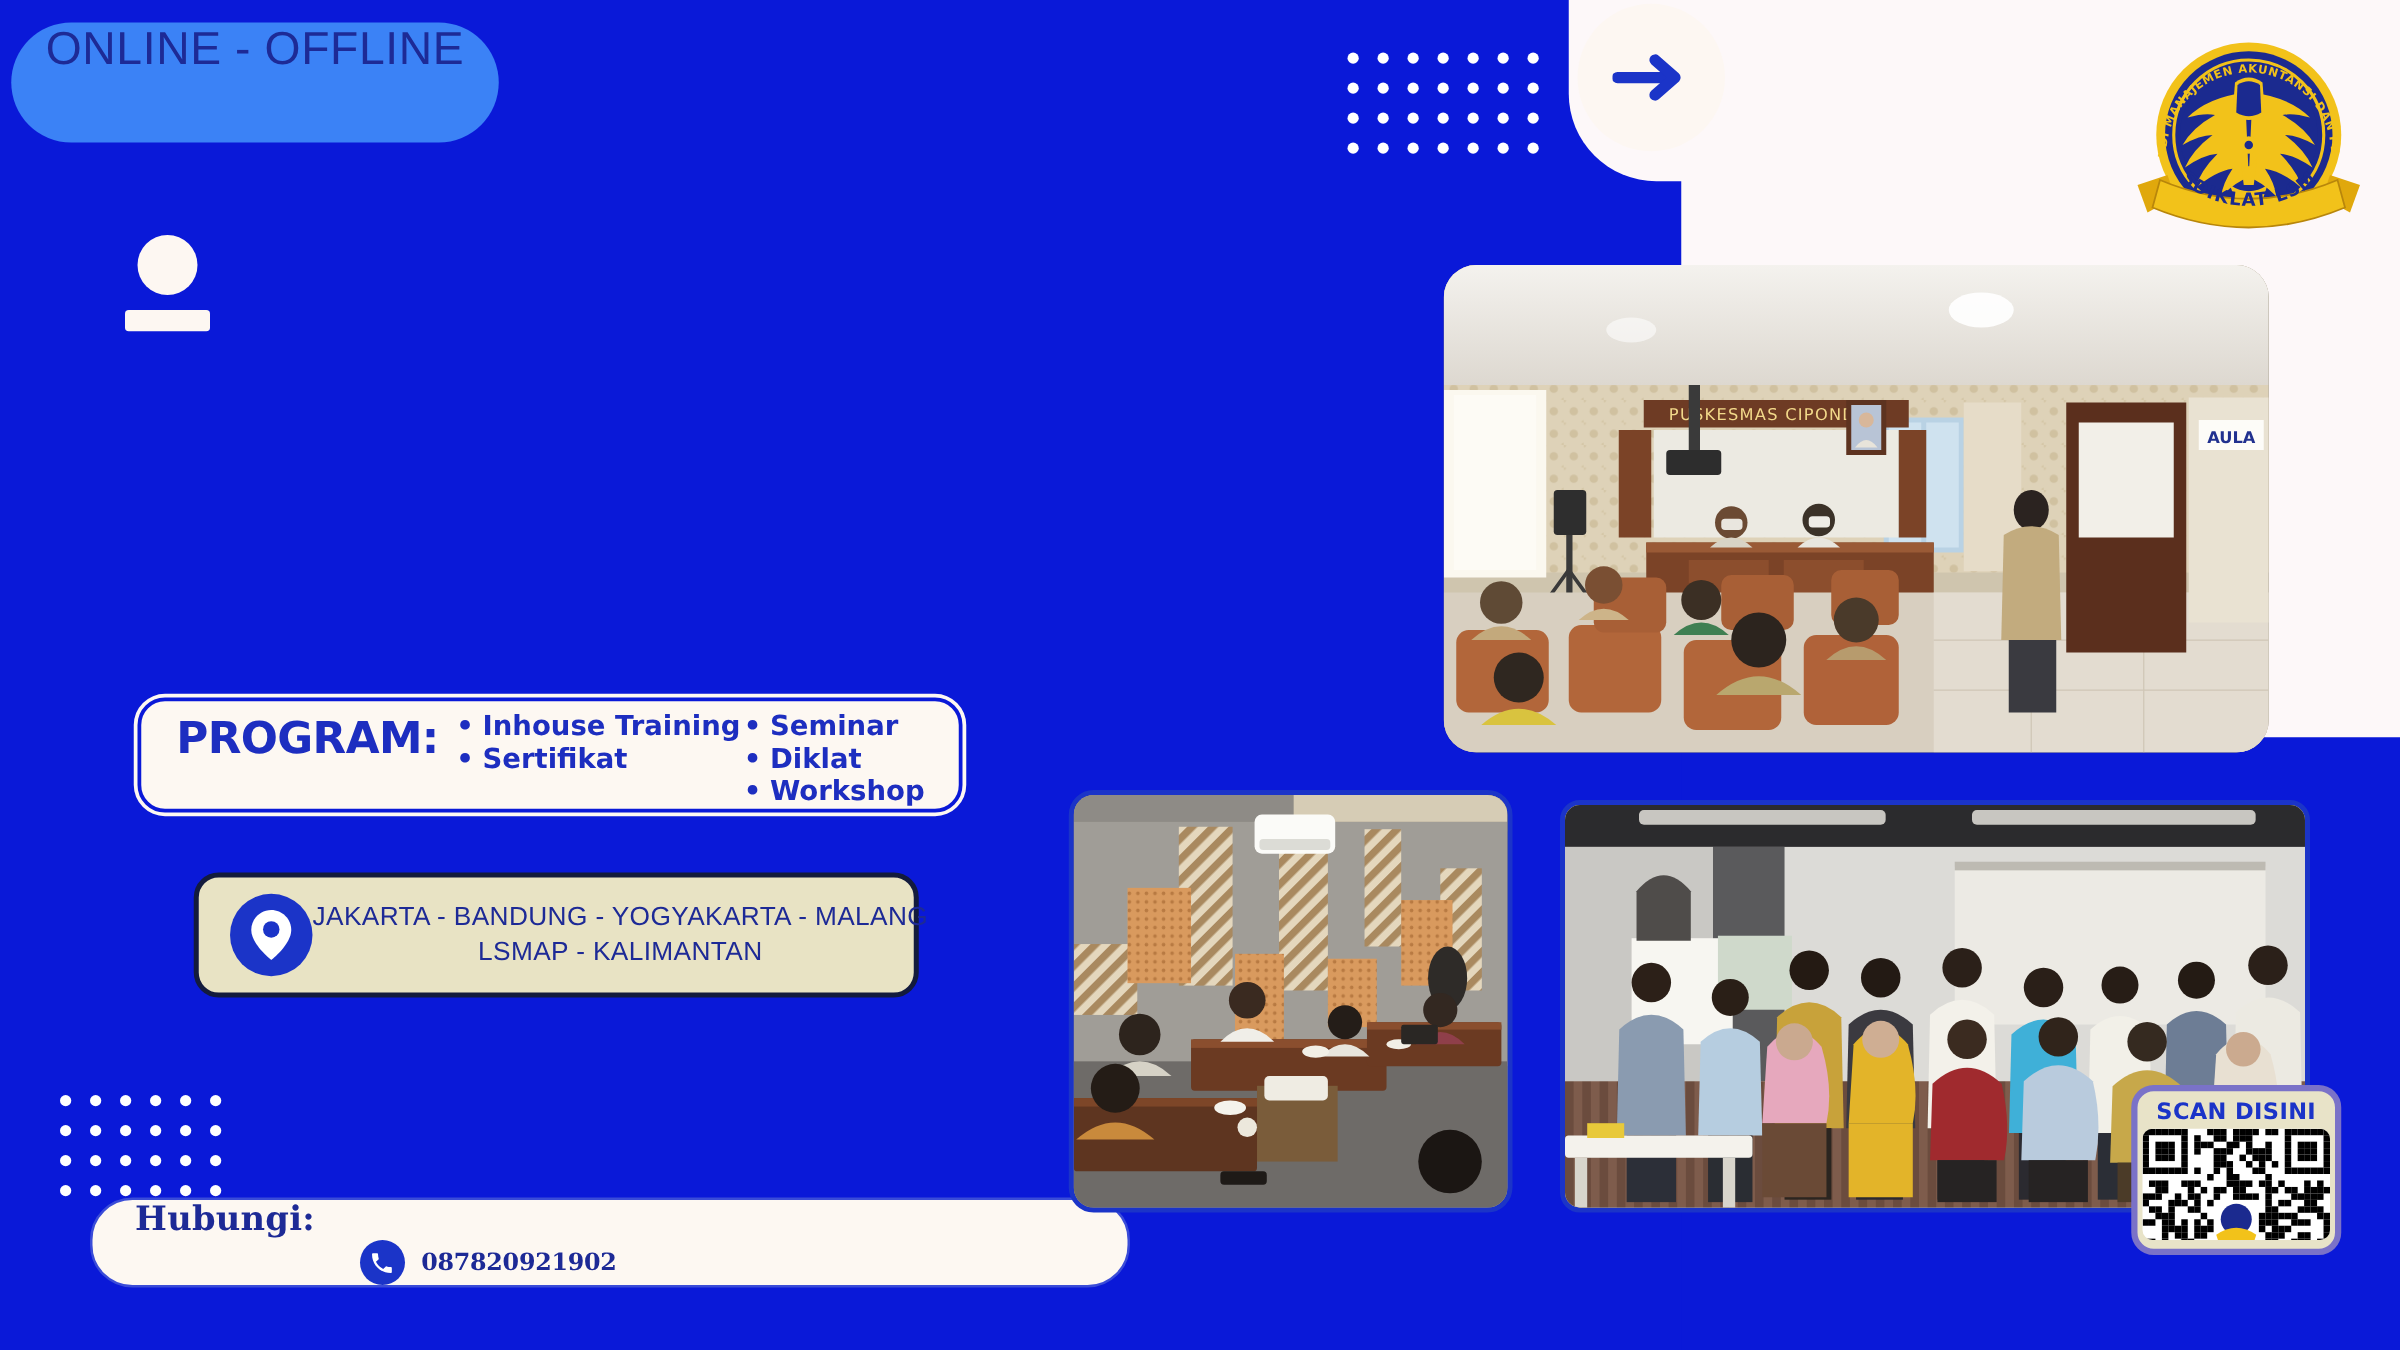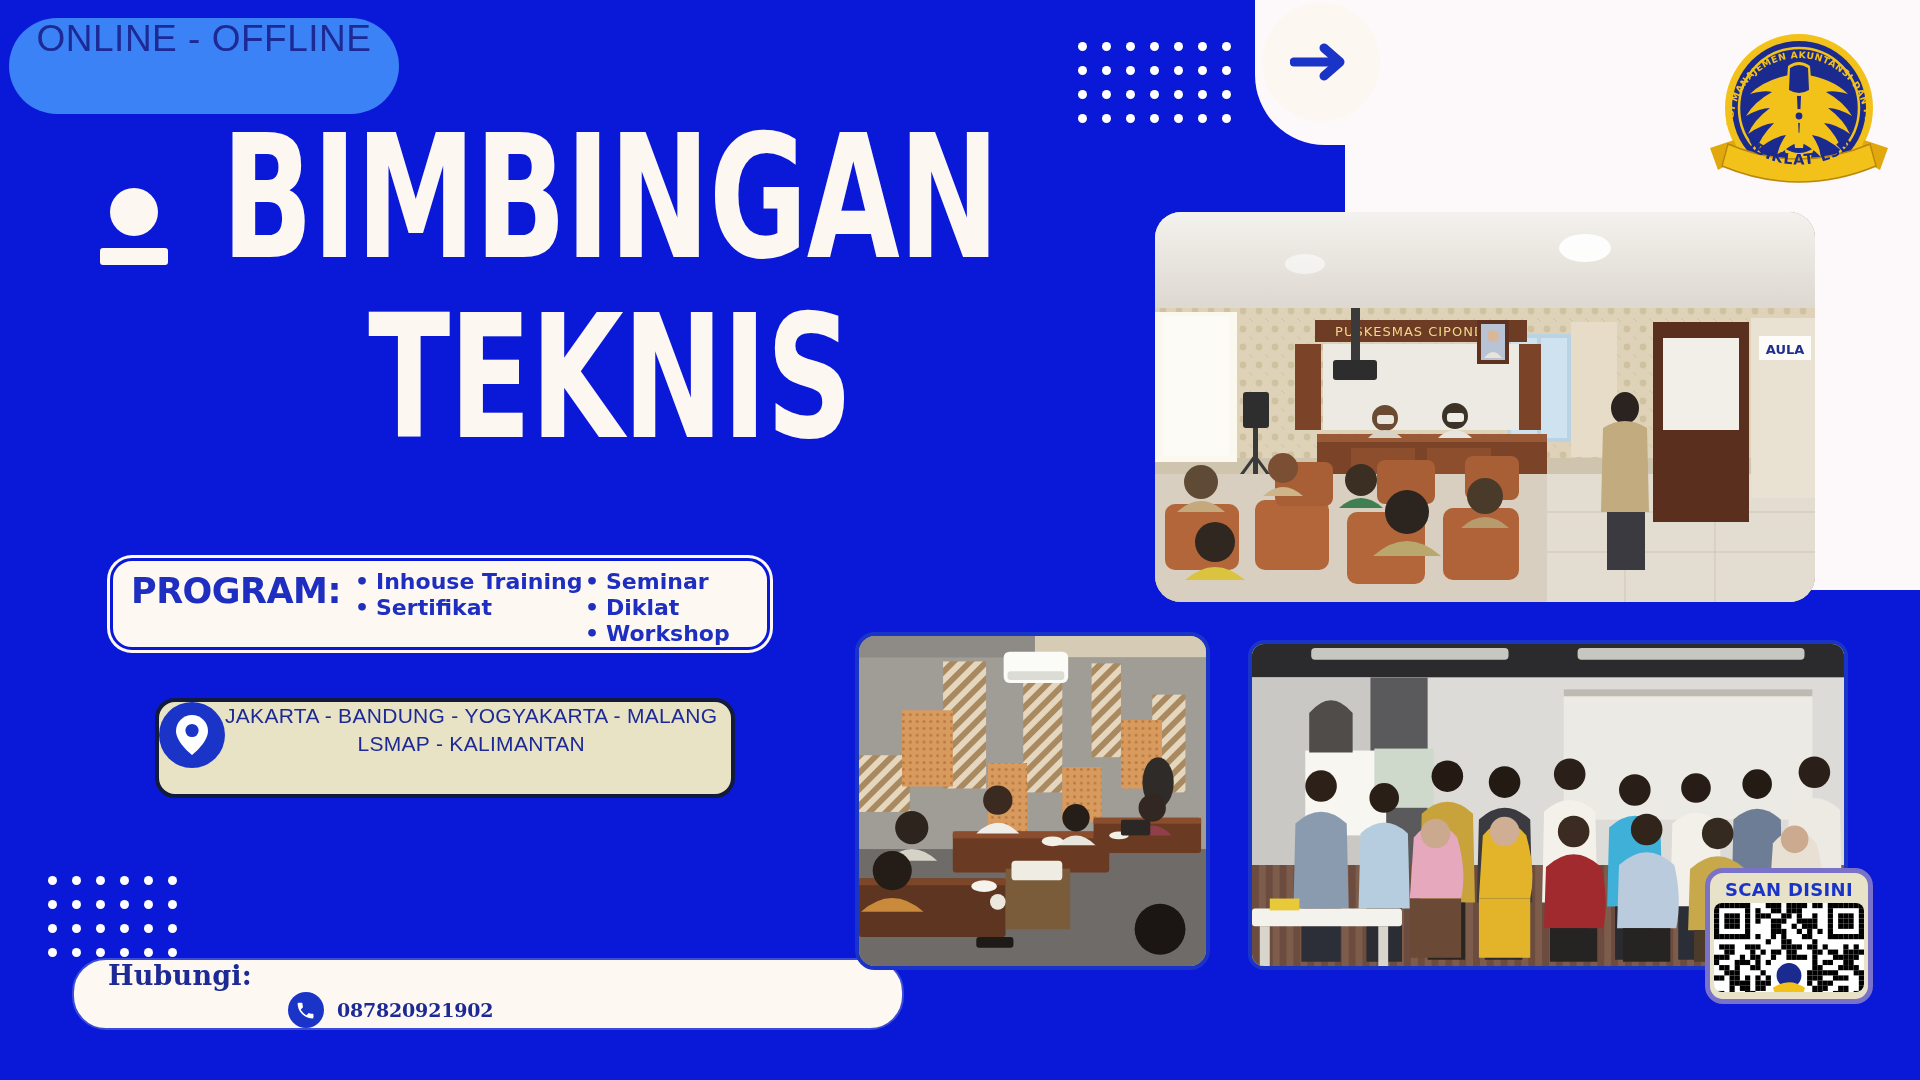--- a/index.html
+++ b/index.html
@@ -136,21 +136,21 @@
   .program-card {
     position: absolute;
     left: 110px; top: 558px;
     width: 660px; height: 92px;
     background: #fdf8f2;
     border: 3px solid #0a19d8;
     border-radius: 22px;
     box-shadow: 0 0 0 3px #fdf8f2;
     display: flex;
     align-items: flex-start;
-    padding: 9px 0 0 18px;
+    padding: 9px 0 0 28px;
   }
   .program-label {
     color: #1d2ec0;
     font-family: "DejaVu Sans", sans-serif;
     font-weight: bold;
     font-size: 35px;
     letter-spacing: -0.5px;
     line-height: 1;
     padding-top: 4px;
     white-space: nowrap;
@@ -176,21 +176,22 @@
 
   
   .location-card {
     position: absolute;
     left: 155px; top: 698px;
     width: 580px; height: 100px;
     background: #e8e3c4;
     border: 4px solid #131b3d;
     border-radius: 20px;
     display: flex;
-    padding-left: 0;
+    align-items: center;
+    padding-left: 25px;
   }
   .pin-circle {
     width: 66px; height: 66px;
     background: #1b34c8;
     border-radius: 50%;
     display: flex; align-items: center; justify-content: center;
     flex: none;
   }
   .location-lines {
     flex: 1;
@@ -347,24 +348,20 @@
   <div class="arrow-wrap">
     <div class="arrow-tail"></div>
     <div class="arrow-circle">
       <svg width="62" height="40" viewBox="0 0 62 40">
         <path d="M4 20 H48" stroke="#1b34c8" stroke-width="9" stroke-linecap="round" fill="none"></path>
         <path d="M34 6 L50 20 L34 34" stroke="#1b34c8" stroke-width="9" stroke-linecap="round" stroke-linejoin="round" fill="none"></path>
       </svg>
     </div>
   </div>
 
-  <div class="title-block">
-    <div class="title-line" id="title-line-1">BIMBINGAN</div>
-    <div class="title-line" id="title-line-2">TEKNIS</div>
-  </div>
 
   <div class="program-card">
     <div class="program-label">PROGRAM:</div>
     <div class="program-cols">
       <div class="program-col" id="program-col-2">
           <div class="program-item"><span class="bullet">•</span><span>Inhouse Training</span></div>
           <div class="program-item"><span class="bullet">•</span><span>Sertifikat</span></div>
         </div>
       <div class="program-col" id="program-col-1">
           <div class="program-item"><span class="bullet">•</span><span>Seminar</span></div>

